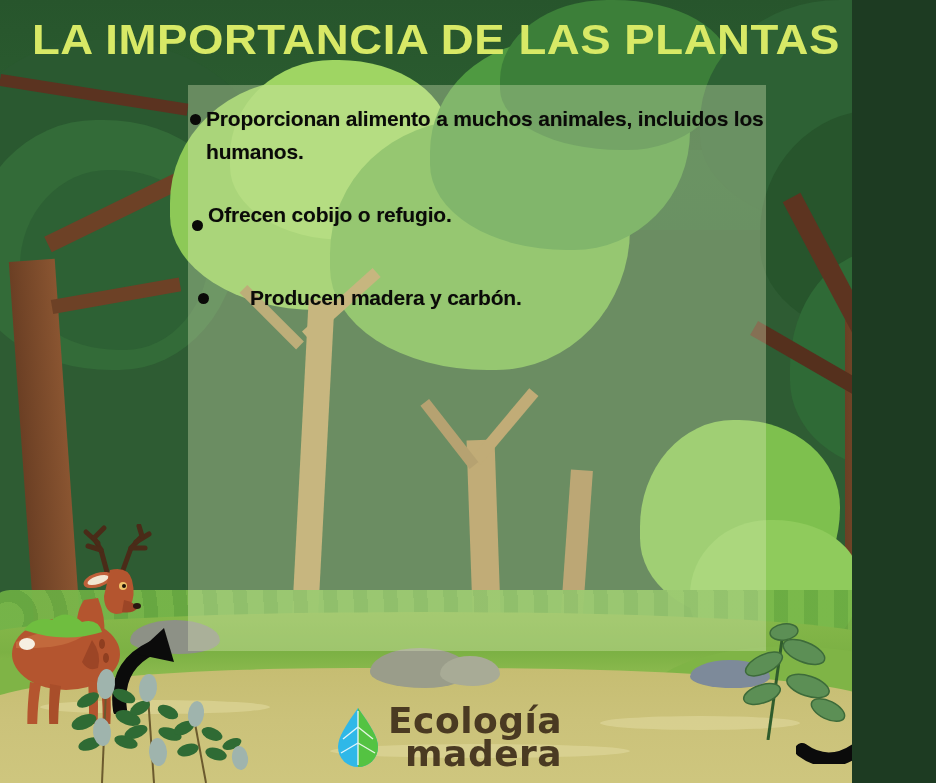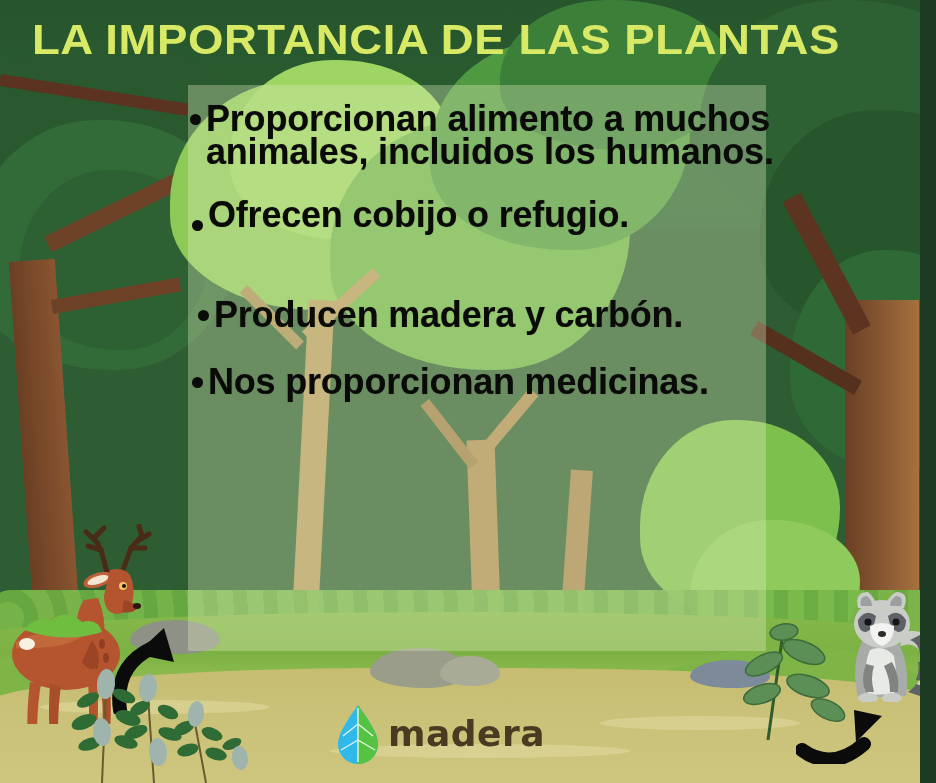--- a/index.html
+++ b/index.html
@@ -6,21 +6,21 @@
     margin: 0;
     padding: 0;
     background: #1d3b22;
   }
   body {
     font-family: "Liberation Sans", sans-serif;
   }
 
   #infographic {
     position: relative;
-    width: 920px;
+    width: 852px;
     height: 783px;
     overflow: hidden;
     background: #2e5c33;
   }
 
   
   .scene { position:absolute; inset:0; }
   .layer { position:absolute; }
 
   .sky {
@@ -97,42 +97,42 @@
   .bullets {
     position:absolute;
     left:190px; top:98px; width:600px;
     z-index: 28;
   }
   .bullet-item {
     display:flex;
     align-items:flex-start;
     color:#0a0a08;
     font-weight:bold;
-    font-size:36px;
+    font-size:21px;
     line-height:33px;
     letter-spacing:-0.2px;
     text-shadow: 0 0 1px rgba(0,0,0,.25);
   }
   .bullet-dot {
     flex: 0 0 auto;
     width:11px; height:11px;
     background:#0a0a08;
     border-radius:50%;
     margin-top:12px;
     margin-right:5px;
   }
   .bullet-text { flex:1 1 auto; }
 
   
   .bi0 { margin-top: 4px; }
   .bi1 { margin-top: 26px; }
   .bi2 { margin-top: 30px; padding-left: 2px; align-items: flex-end;}
   .bi3 { margin-top: 44px; padding-left: 4px;}
   .bi4 { margin-top: 43px; padding-left: 8px;}
-  .bi5 { margin-top: 67px; padding-left: 8px;}
+  .bi5 { margin-top: 50px; padding-left: 8px; gap: 36px;}
   .bi6 { margin-top: 34px; padding-left: 2px;}
 
   
   .art { position:absolute; z-index:20; }
 
   
   .logo {
     position:absolute;
     left:336px; top:704px;
     display:flex; align-items:center;
@@ -232,24 +232,20 @@
       <span class="bullet-text">Ofrecen cobijo o refugio.</span>
     </div>
 
 
 
     <div class="bullet-item bi5">
       <span class="bullet-dot"></span>
       <span class="bullet-text">Producen madera y carbón.</span>
     </div>
 
-    <div class="bullet-item bi6">
-      <span class="bullet-dot"></span>
-      <span class="bullet-text">Nos proporcionan medicinas.</span>
-    </div>
   </div>
 
   <svg class="art" style="left:6px;top:524px;" width="190" height="200" viewBox="0 0 190 200">
 
     <g stroke="#4a2b18" stroke-width="5" fill="none" stroke-linecap="round">
       <path d="M101 48 L95 26 L88 14"></path>
       <path d="M95 26 L82 22"></path>
       <path d="M92 19 L80 8"></path>
       <path d="M88 14 L98 4"></path>
       <path d="M117 46 L125 24 L136 12"></path>
@@ -382,17 +378,18 @@
       <path d="M22 1 C34 18 42 30 42 40 a20 20 0 0 1 -20 20 Z" fill="#54c342"></path>
       <g stroke="#ffffff" stroke-width="1.4" opacity=".85" fill="none">
         <path d="M22 4 L22 58"></path>
         <path d="M22 20 L7 32"></path>
           <path d="M22 20 L37 32"></path>
         <path d="M22 36 L5 46"></path>
           <path d="M22 36 L39 46"></path>
       </g>
     </svg>
     <div class="logo-words">
+      <div class="logo-l1">Ecología</div>
       <div class="logo-l2">madera</div>
     </div>
   </div>
 
 </div>
 
 </body></html>

